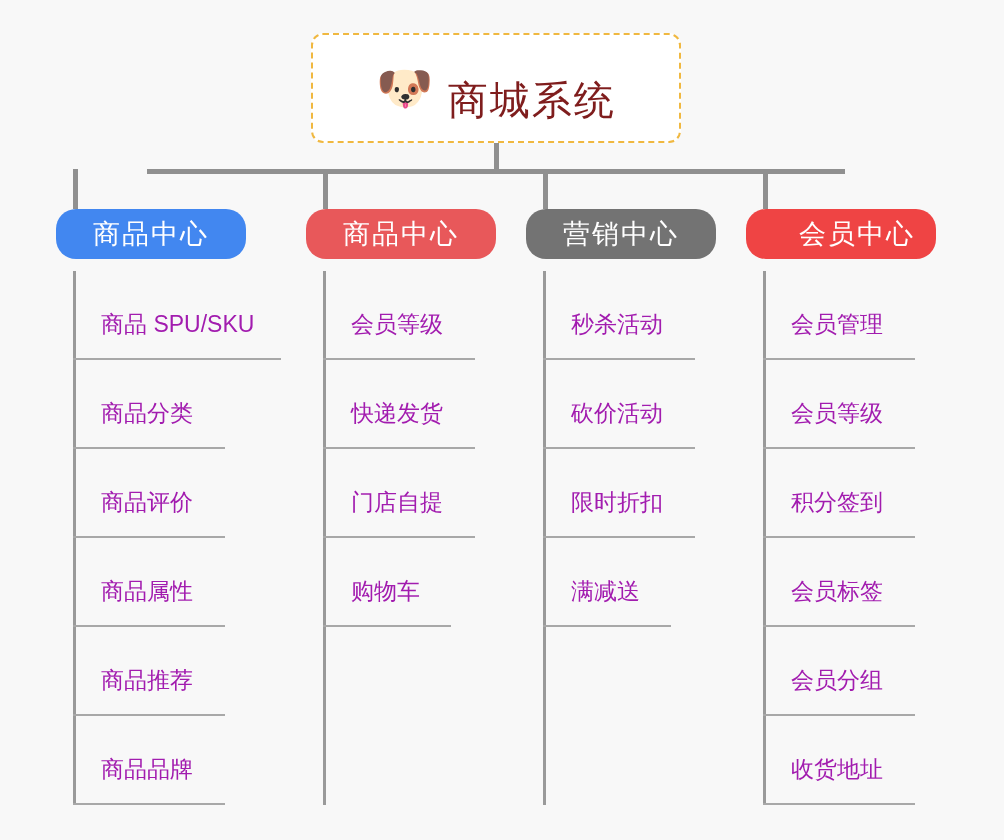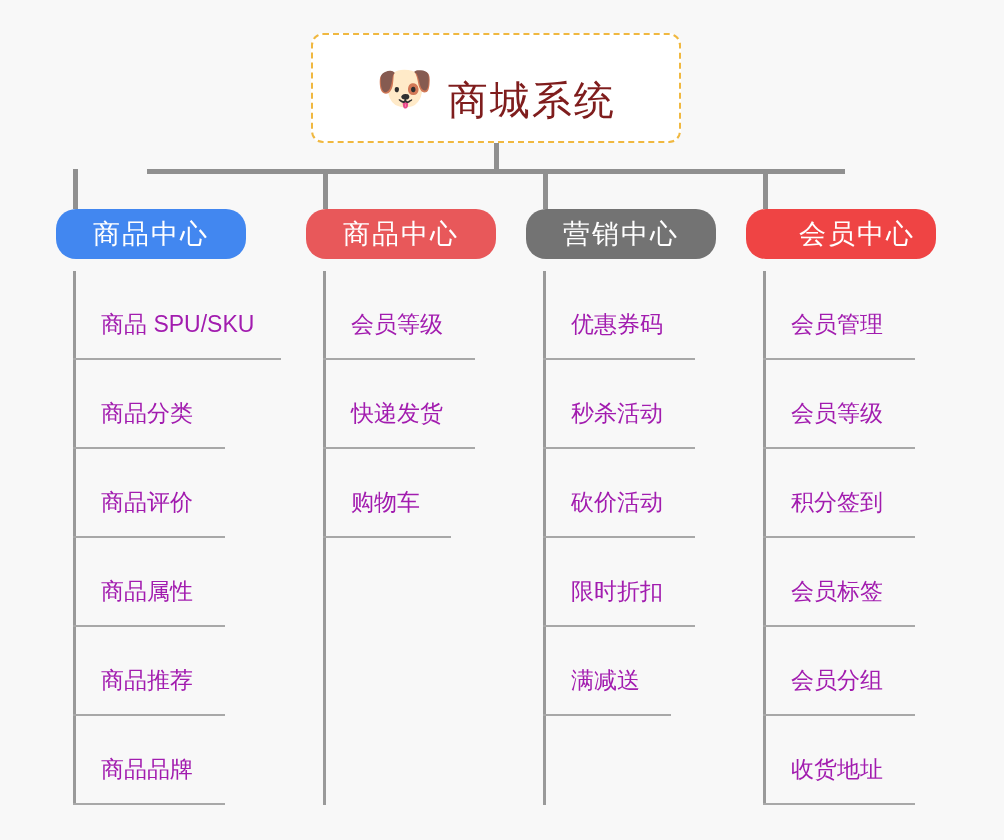--- a/index.html
+++ b/index.html
@@ -173,33 +173,33 @@
         <div class="items">
           <div class="leaf">
             <span class="leaf-label">会员等级</span>
             <div class="leaf-rule" style="width: 152px;"></div>
           </div>
           <div class="leaf">
             <span class="leaf-label">快递发货</span>
             <div class="leaf-rule" style="width: 152px;"></div>
           </div>
           <div class="leaf">
+            <span class="leaf-label">门店自提</span>
+            <div class="leaf-rule" style="width: 152px;"></div>
+          </div>
+          <div class="leaf">
             <span class="leaf-label">购物车</span>
             <div class="leaf-rule" style="width: 128px;"></div>
           </div>
         </div>
       </div>
       <div class="column" style="left: 526px;">
         <div class="cat-header" style="background: #737373;">营销中心</div>
         <div class="spine" style="height: 534px;"></div>
         <div class="items">
-          <div class="leaf">
-            <span class="leaf-label">优惠券码</span>
-            <div class="leaf-rule" style="width: 152px;"></div>
-          </div>
           <div class="leaf">
             <span class="leaf-label">秒杀活动</span>
             <div class="leaf-rule" style="width: 152px;"></div>
           </div>
           <div class="leaf">
             <span class="leaf-label">砍价活动</span>
             <div class="leaf-rule" style="width: 152px;"></div>
           </div>
           <div class="leaf">
             <span class="leaf-label">限时折扣</span>

